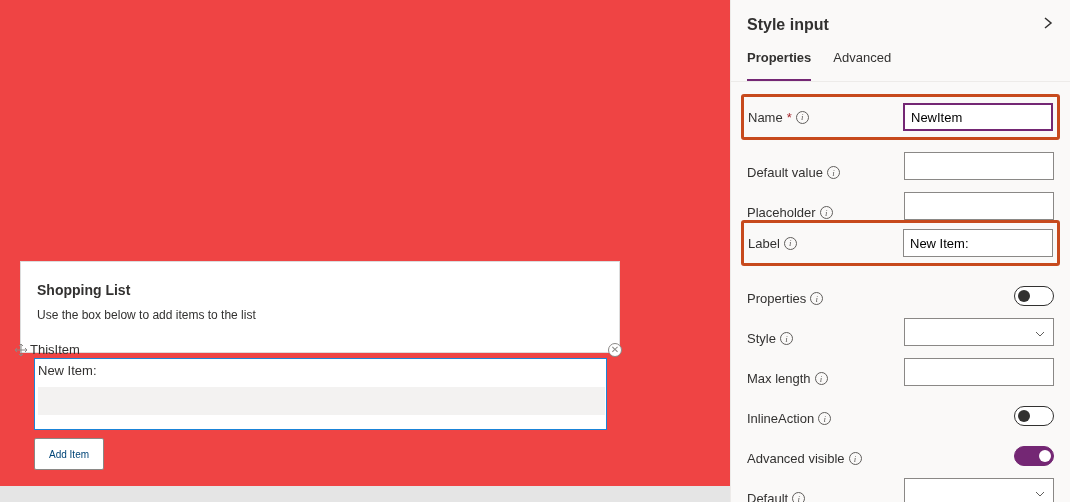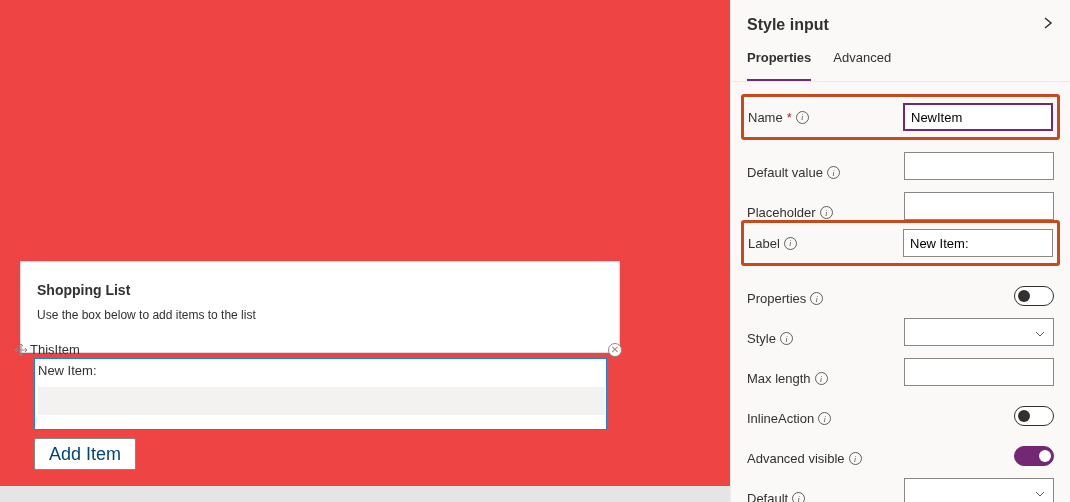--- a/index.html
+++ b/index.html
@@ -92,21 +92,21 @@
       padding: 0 6px;
     }
     .add-btn {
       position: absolute;
       left: 34px; top: 438px;
       height: 32px;
       padding: 0 14px;
       border: 1px solid #8a8886;
       background: #fff;
       color: #004578;
-      font-size: 18px;
+      font-size: 10px;
       border-radius: 2px;
       cursor: pointer;
     }
 
     
     .panel {
       position: absolute;
       left: 730px; top: 0;
       width: 340px; height: 502px;
       background: #faf9f8;

